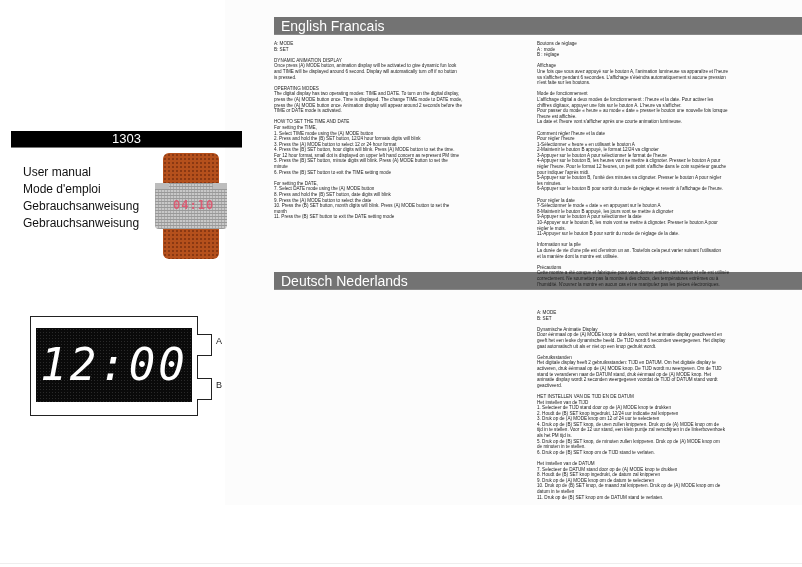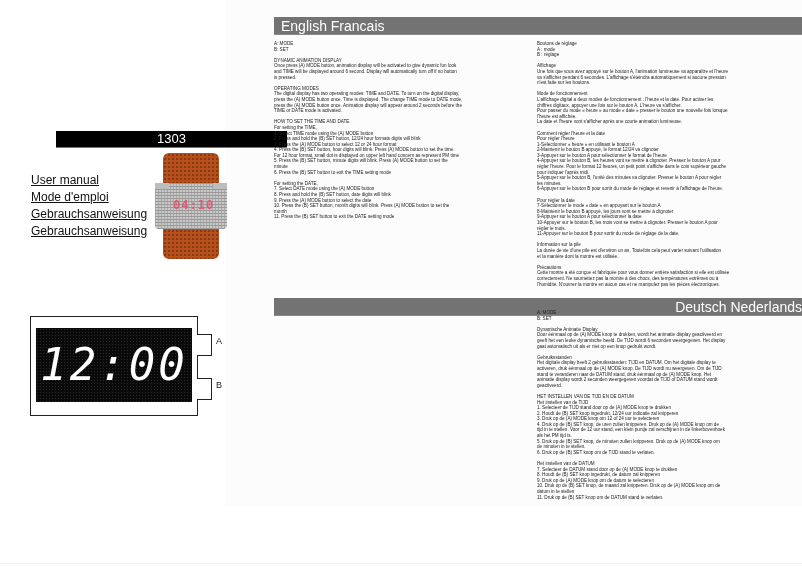--- a/index.html
+++ b/index.html
@@ -11,23 +11,22 @@
     position: absolute; left: 225px; top: 0; width: 577px; height: 505px;
     background: #fcfcfc;
   }
   .bottom-line { position: absolute; left: 0; top: 563px; width: 802px; height: 1px; background: #eeeeee; }
 
   
   .cover-title {
     position: absolute; left: 11px; top: 131px; width: 231px; height: 16px;
     background: #000; color: #fff; font-size: 13px; line-height: 16px; text-align: center;
     border-bottom: 1px solid #777;
-    margin-left: 45px;
-  }
-  .cover-list { position: absolute; left: 23px; top: 164px; margin: 8px; padding: 0; list-style: none; text-decoration: underline; }
+  }
+  .cover-list { position: absolute; left: 23px; top: 164px; margin: 0; padding: 0; list-style: none; }
   .cover-list li { font-size: 12px; line-height: 17px; color: #111; }
 
   .watch {
     position: absolute; left: 155px; top: 153px; width: 72px; height: 106px;
   }
   .strap {
     position: absolute; left: 8px; width: 56px; background: #b5501c;
     background-image: radial-gradient(#8a3812 0.8px, transparent 1px);
     background-size: 4px 4px;
   }
@@ -62,21 +61,21 @@
   .d-label.a { top: 20px; }
   .d-label.b { top: 64px; }
 
   
   .sec-header {
     position: absolute; left: 274px; width: 528px; height: 18px; background: #737373; color: #fff;
     font-size: 14px; line-height: 18px; padding-left: 7px; box-sizing: border-box;
     border-bottom: 1px solid #888;
   }
   .sec-header.en { top: 17px; }
-  .sec-header.de { top: 298px; text-align: right; }
+  .sec-header.de { top: 272px; }
 
   
   .col { position: absolute; font-size: 4.6px; line-height: 5.6px; color: #222; width: 232px; }
   .col .blk { margin: 0 0 5.6px 0; }
   .col .ln { display: block; white-space: nowrap; }
   .col.en-left { left: 274px; top: 41px; }
   .col.fr-right { left: 537px; top: 41px; }
   .col.nl-right { left: 537px; top: 310px; }
 </style>
 </head>

